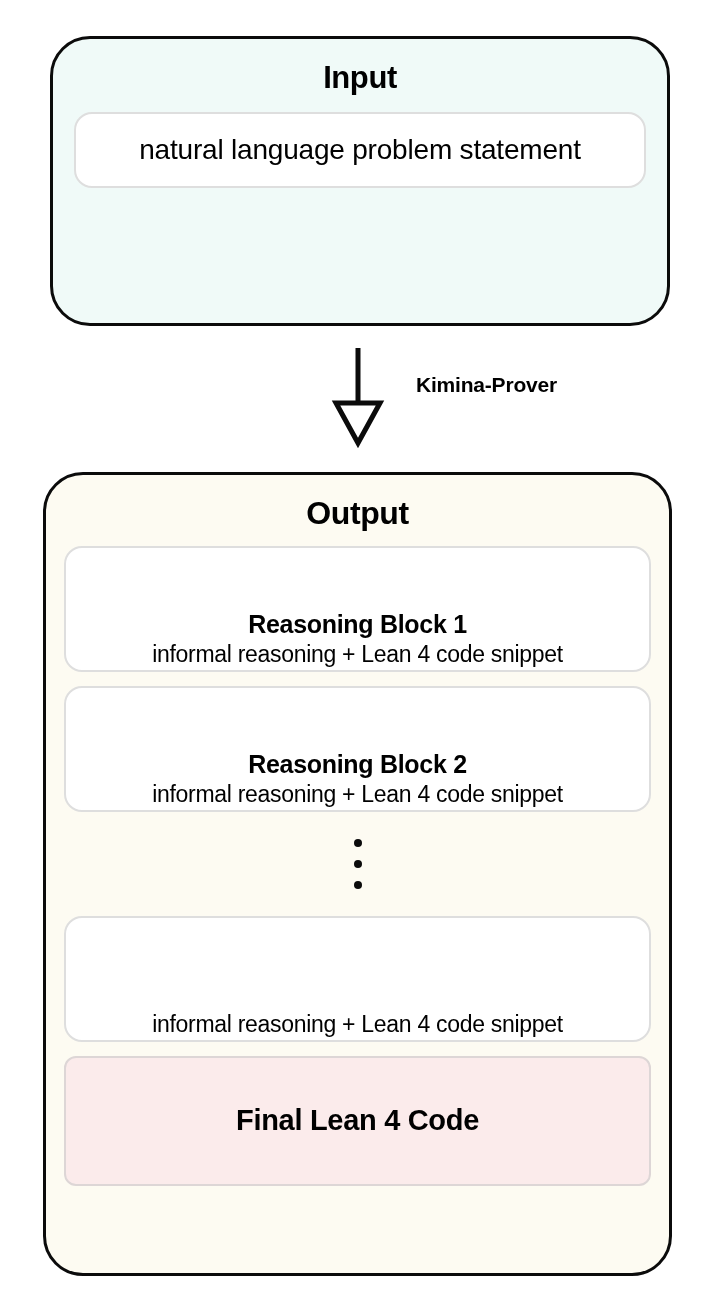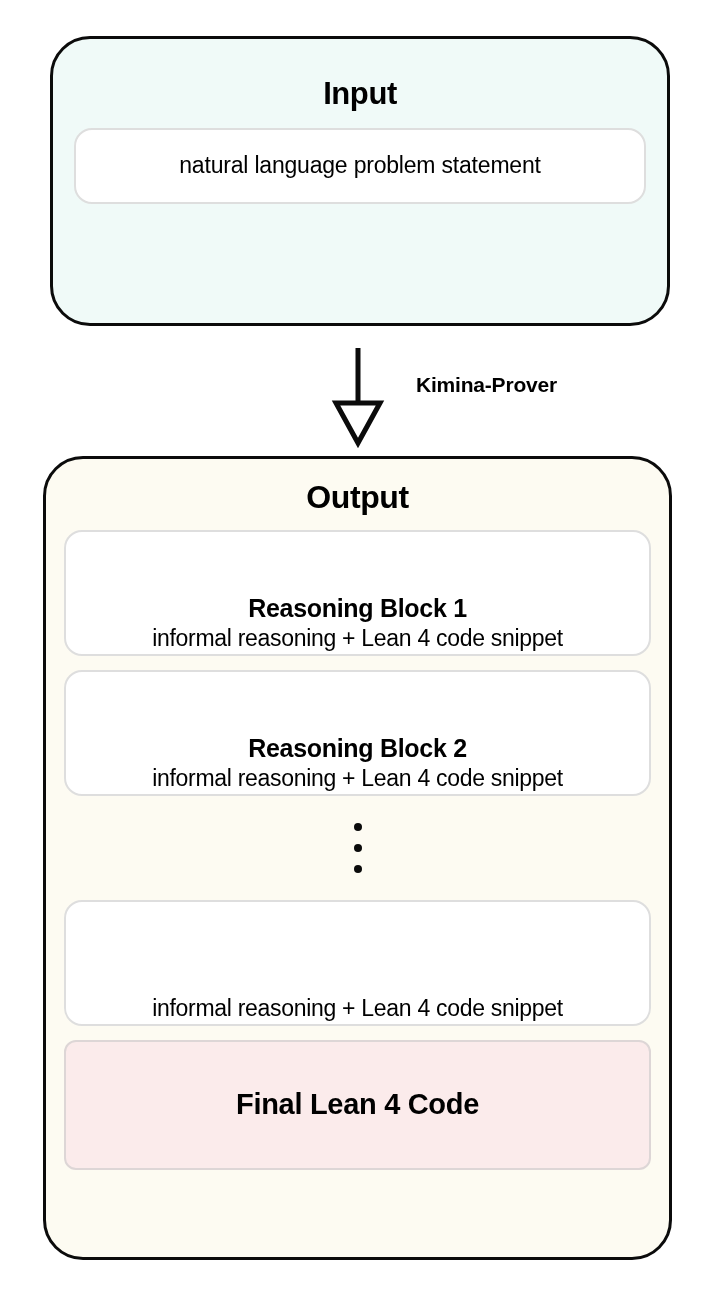--- a/index.html
+++ b/index.html
@@ -25,25 +25,25 @@
     display: flex;
     flex-direction: column;
     align-items: center;
   }
   #input-panel {
     left: 50px;
     top: 36px;
     width: 620px;
     height: 290px;
     background: #f0faf8;
-    padding: 26px 21px 0 21px;
+    padding: 10px 21px 0 21px;
   }
   #output-panel {
     left: 43px;
-    top: 456px;
+    top: 472px;
     width: 629px;
     height: 804px;
     background: #fdfbf2;
     padding: 8px 18px 0 18px;
   }
 
   .panel-title {
     font-size: 31px;
     font-weight: bold;
     letter-spacing: -0.4px;
@@ -63,21 +63,21 @@
     border: 2px solid #dedede;
     border-radius: 18px;
     width: 100%;
     display: flex;
     flex-direction: column;
     align-items: center;
     justify-content: center;
     text-align: center;
   }
   .card-line {
-    font-size: 23px;
+    font-size: 28px;
     line-height: 1.25;
     letter-spacing: -0.2px;
     white-space: nowrap;
   }
   .card-title {
     font-size: 25px;
     font-weight: bold;
     line-height: 1.3;
     letter-spacing: -0.3px;
     white-space: nowrap;

